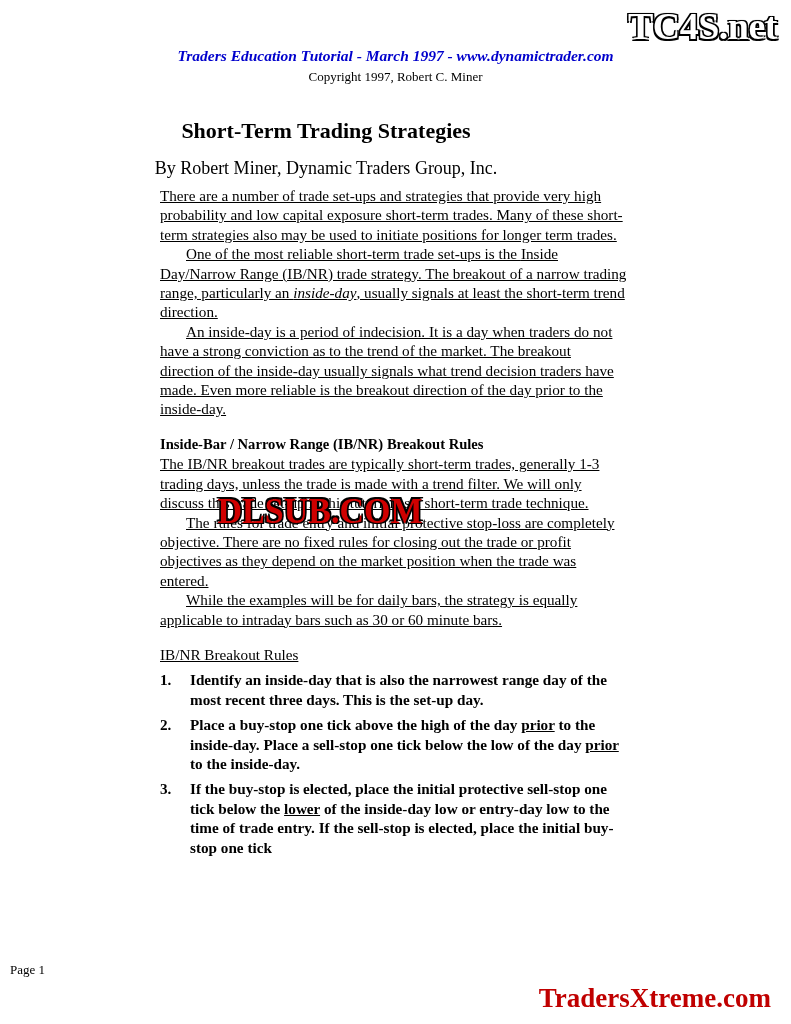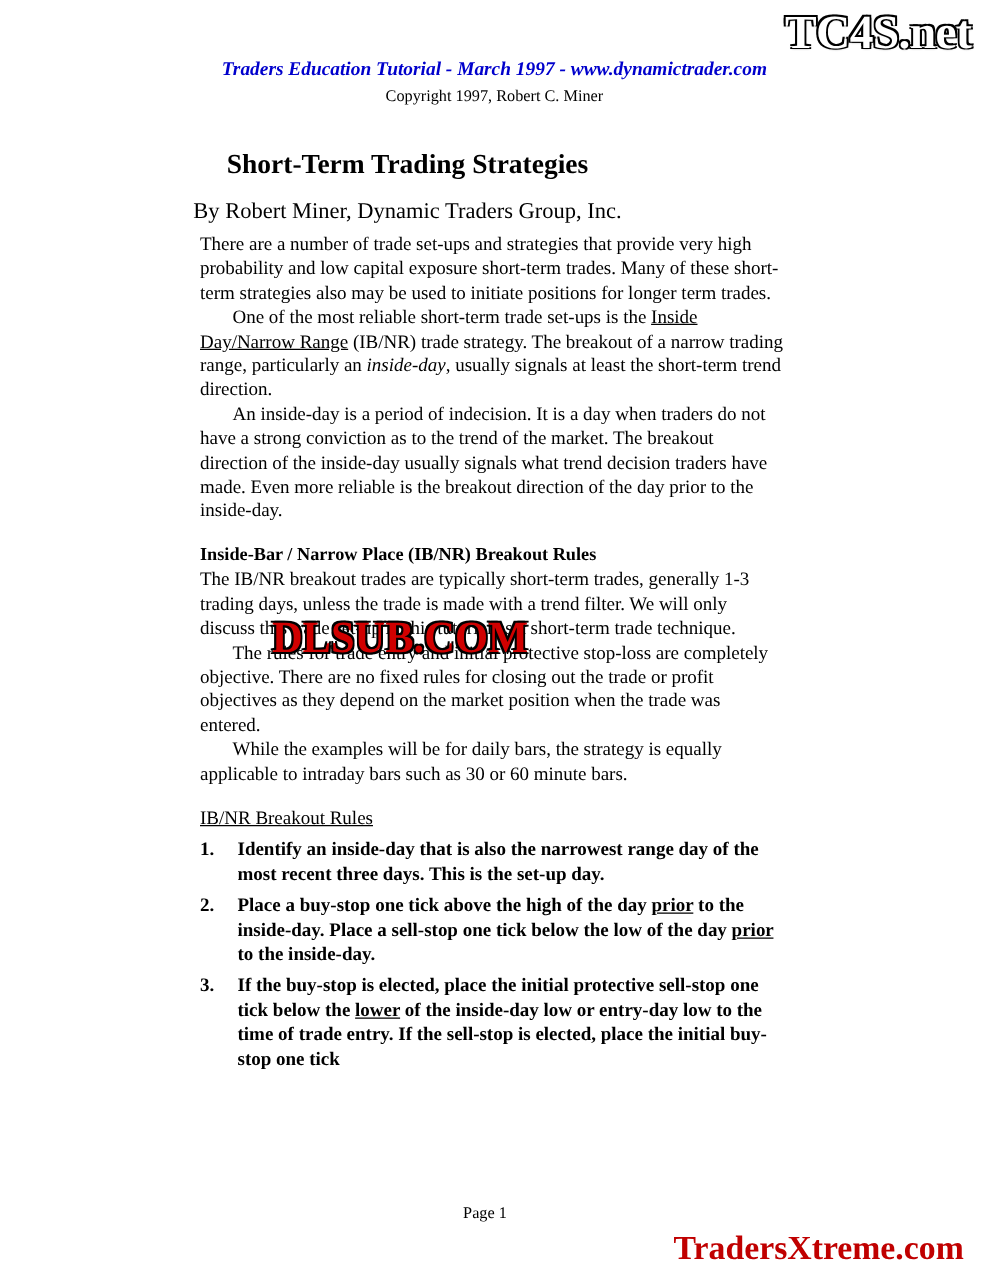--- a/index.html
+++ b/index.html
@@ -118,20 +118,21 @@
     position: absolute;
     top: 186px;
     left: 160px;
     width: 468px;
     font-size: 15.2px;
     line-height: 19.4px;
     text-align: left;
   }
   .para {
     margin: 0 0 0 0;
+    text-decoration: underline;
   }
   .para.indent {
     text-indent: 26px;
   }
   .spacer-14 { height: 16px; }
 
   .sub-head {
     font-weight: bold;
     font-size: 14.6px;
     margin: 0;
@@ -164,23 +165,23 @@
     left: 0;
     top: 0;
     width: 22px;
     text-align: left;
   }
 
   
   .page-footer {
     position: absolute;
     top: 962px;
-    left: 0;
+    left: 10px;
     width: 776px;
-    text-align: center;
+    text-align: left;
     font-size: 13px;
   }
 </style>
 </head>
 <body>
 
 <div class="page">
 
   <div class="wm-tc4s">TC4S.net</div>
 
@@ -197,21 +198,21 @@
   <div class="body-col">
 
     <p class="para">There are a number of trade set-ups and strategies that provide very high probability and low capital exposure short-term trades. Many of these short-term strategies also may be used to initiate positions for longer term trades.</p>
 
     <p class="para indent"><span>One of the most reliable short-term trade set-ups is the </span><span class="underline">Inside Day/Narrow Range</span><span> (IB/NR) trade strategy. The breakout of a narrow trading range, particularly an </span><span class="italic">inside-day</span><span>, usually signals at least the short-term trend direction.</span></p>
 
     <p class="para indent">An inside-day is a period of indecision. It is a day when traders do not have a strong conviction as to the trend of the market. The breakout direction of the inside-day usually signals what trend decision traders have made. Even more reliable is the breakout direction of the day prior to the inside-day.</p>
 
     <div class="spacer-14"></div>
 
-    <p class="sub-head">Inside-Bar / Narrow Place (IB/NR) Breakout Rules</p>
+    <p class="sub-head">Inside-Bar / Narrow Range (IB/NR) Breakout Rules</p>
 
     <p class="para">The IB/NR breakout trades are typically short-term trades, generally 1-3 trading days, unless the trade is made with a trend filter. We will only discuss this trade set-up in this tutorial as a short-term trade technique.</p>
 
     <p class="para indent">The rules for trade entry and initial protective stop-loss are completely objective. There are no fixed rules for closing out the trade or profit objectives as they depend on the market position when the trade was entered.</p>
 
     <p class="para indent">While the examples will be for daily bars, the strategy is equally applicable to intraday bars such as 30 or 60 minute bars.</p>
 
     <div class="spacer-14"></div>
 
     <p class="rules-head">IB/NR Breakout Rules</p>

